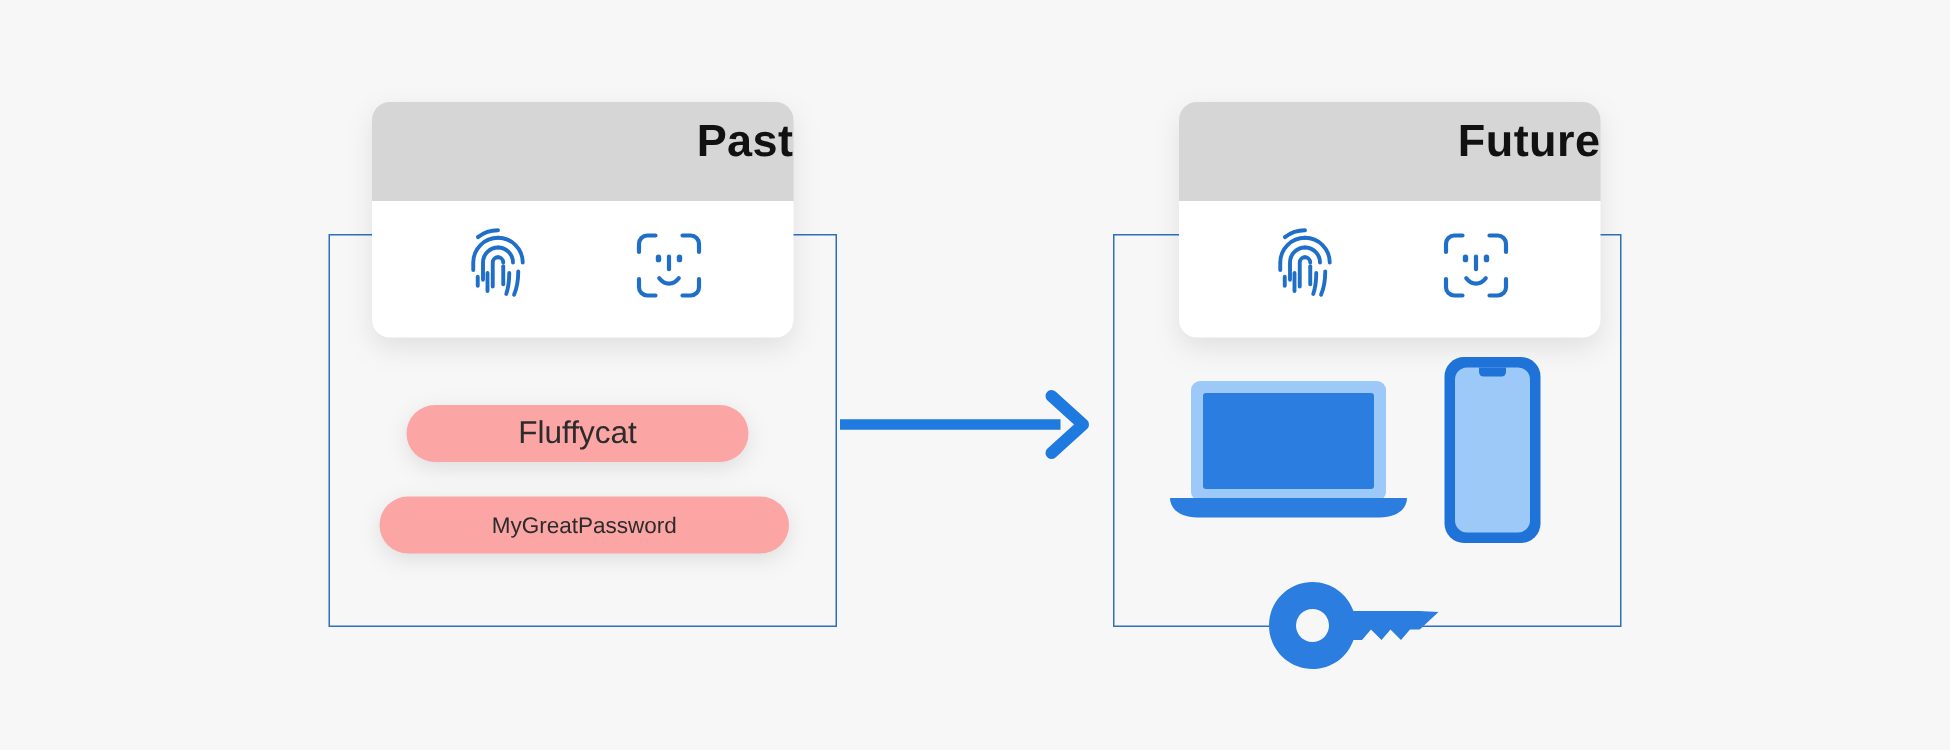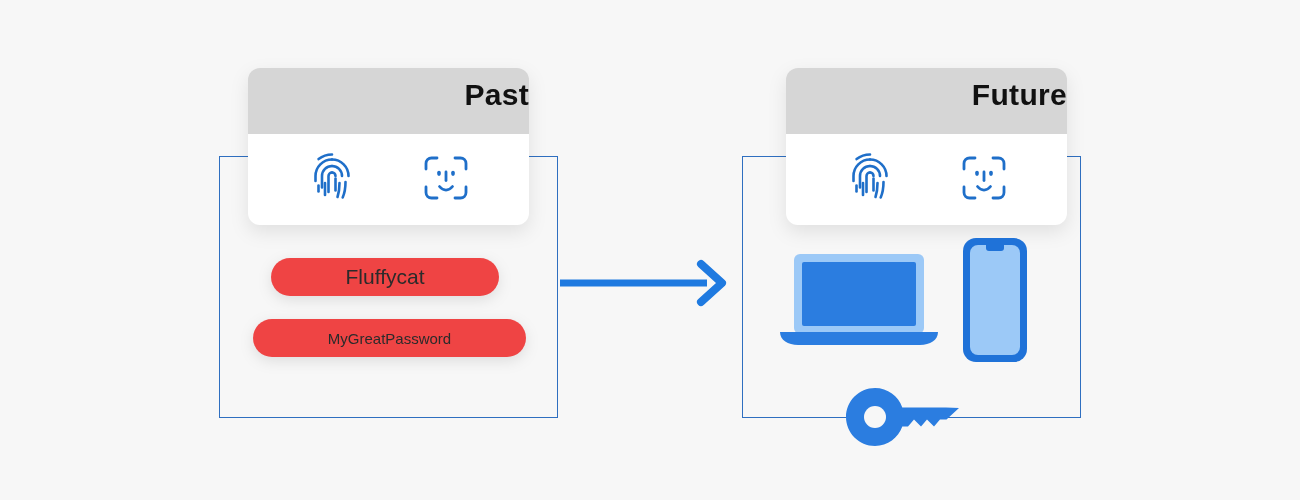--- a/index.html
+++ b/index.html
@@ -58,27 +58,28 @@
     display: flex;
     align-items: center;
     justify-content: center;
     gap: 66px;
   }
   .bio-icon { display: block; }
 
   
   .pill {
     position: absolute;
-    background: #ef4444;
+    background: #fca5a5;
     border-radius: 999px;
     display: flex;
     align-items: center;
     justify-content: center;
     color: #2b2b2b;
     filter: drop-shadow(0 4px 7px rgba(0,0,0,0.10));
+    margin-top: 12px;
   }
   #pill-0 {
     left: 271px; top: 258px; width: 228px; height: 38px; font-size: 21px;
   }
   #pill-1 {
     left: 253px; top: 319px; width: 273px; height: 38px; font-size: 15px;
   }
 
   
   #arrow {

